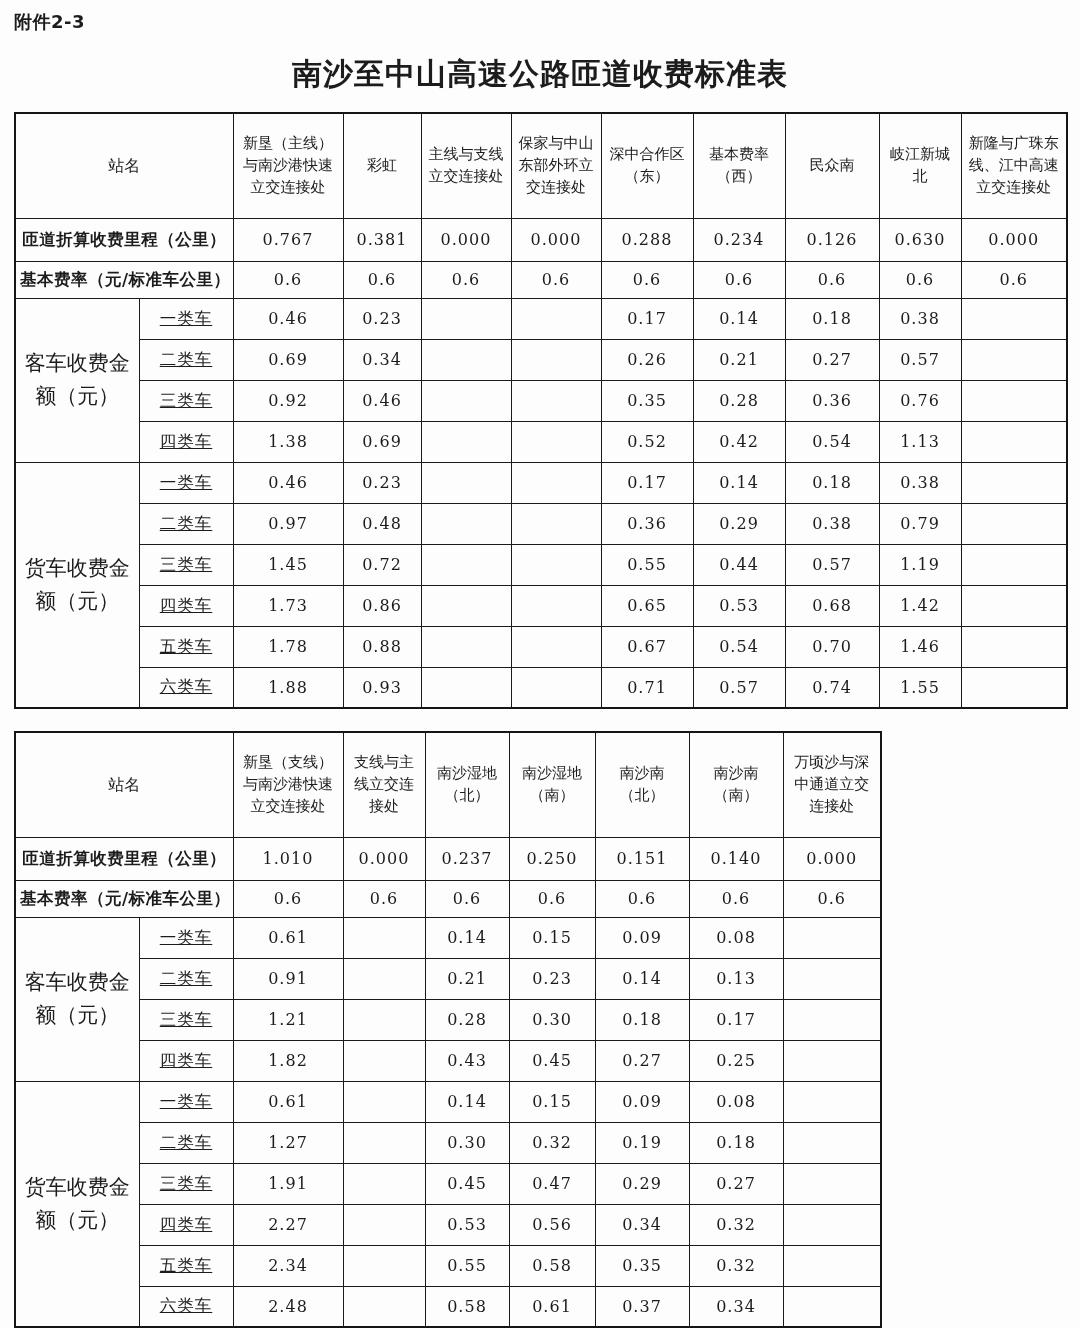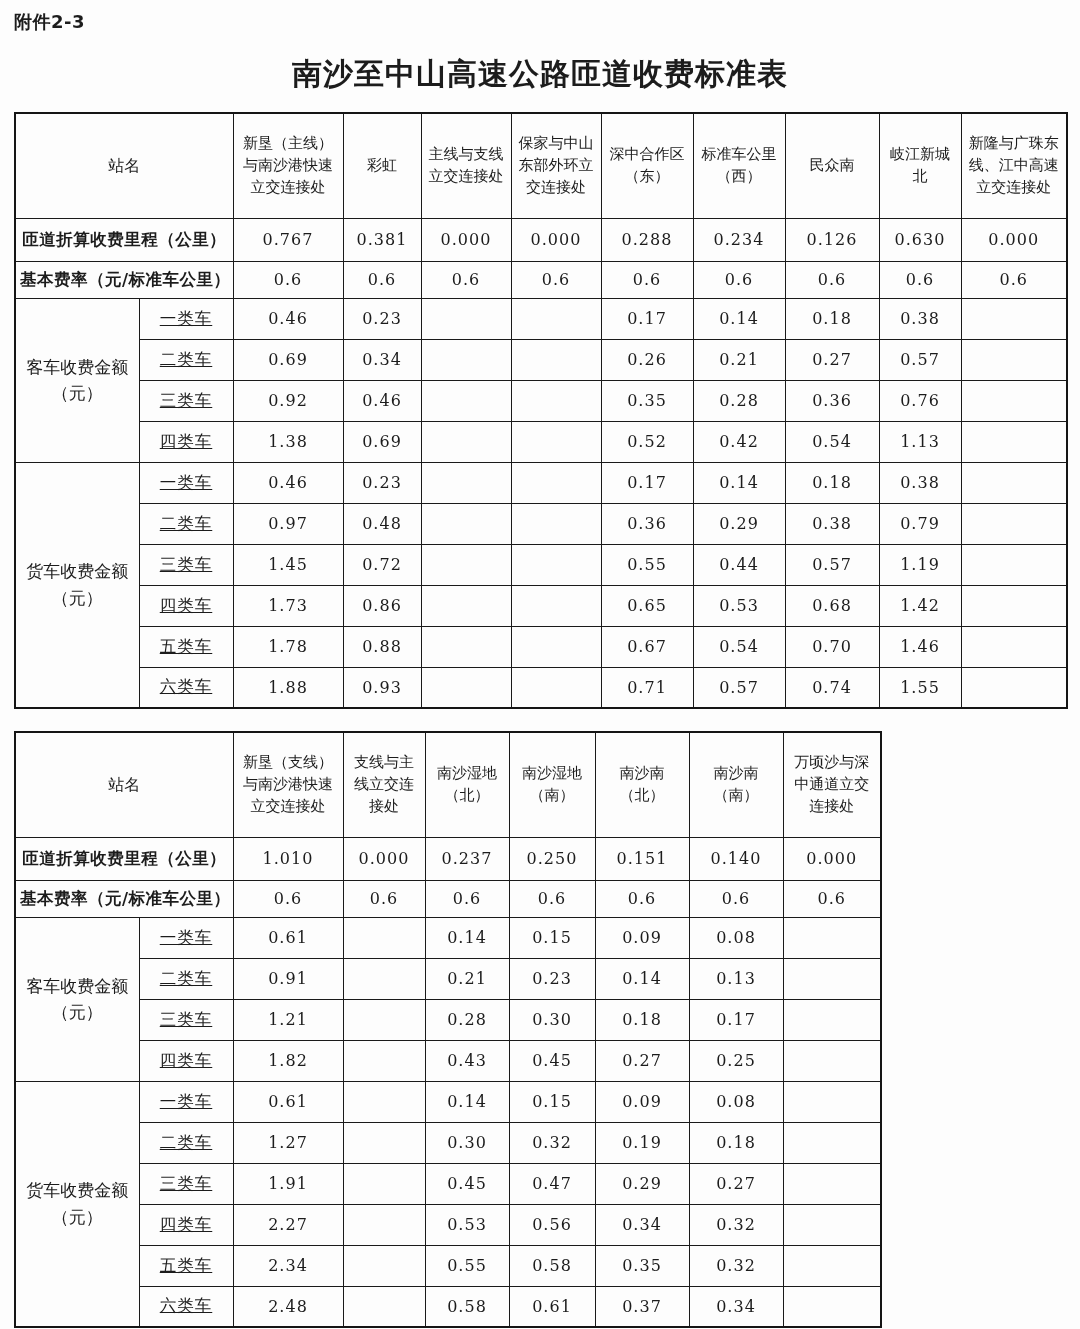--- a/index.html
+++ b/index.html
@@ -48,21 +48,21 @@
   td.station-cell { font-size: 16px; }
   td.label-cell {
     text-align: left;
     font-size: 16.5px;
     padding-left: 8px;
     letter-spacing: 0.5px;
     white-space: nowrap;
     font-weight: bold;
   }
   td.group-cell {
-    font-size: 17px;
+    font-size: 21px;
     line-height: 1.55;
     padding: 2px 10px;
   }
   td.class-cell { font-size: 16.5px; letter-spacing: 1px; text-decoration: underline; }
   td.num-cell { font-size: 16px; letter-spacing: 1px; }
 
   tr.header-row  td { height: 105px; }
   tr.mileage-row td { height: 43px; }
   tr.rate-row    td { height: 37px; }
   tr.vehicle-row td { height: 41px; }
@@ -91,21 +91,21 @@
           <col style="width: 106px;">
         </colgroup>
         <tbody>
           <tr class="header-row">
             <td colspan="2" class="th-cell station-cell">站名</td>
             <td class="th-cell">新垦（主线）与南沙港快速立交连接处</td>
             <td class="th-cell">彩虹</td>
             <td class="th-cell">主线与支线立交连接处</td>
             <td class="th-cell">保家与中山东部外环立交连接处</td>
             <td class="th-cell">深中合作区（东）</td>
-            <td class="th-cell">标准车公里（西）</td>
+            <td class="th-cell">基本费率（西）</td>
             <td class="th-cell">民众南</td>
             <td class="th-cell">岐江新城北</td>
             <td class="th-cell">新隆与广珠东线、江中高速立交连接处</td>
           </tr>
           <tr class="mileage-row">
             <td colspan="2" class="label-cell">匝道折算收费里程（公里）</td>
             <td class="num-cell">0.767</td>
             <td class="num-cell">0.381</td>
             <td class="num-cell">0.000</td>
             <td class="num-cell">0.000</td>

